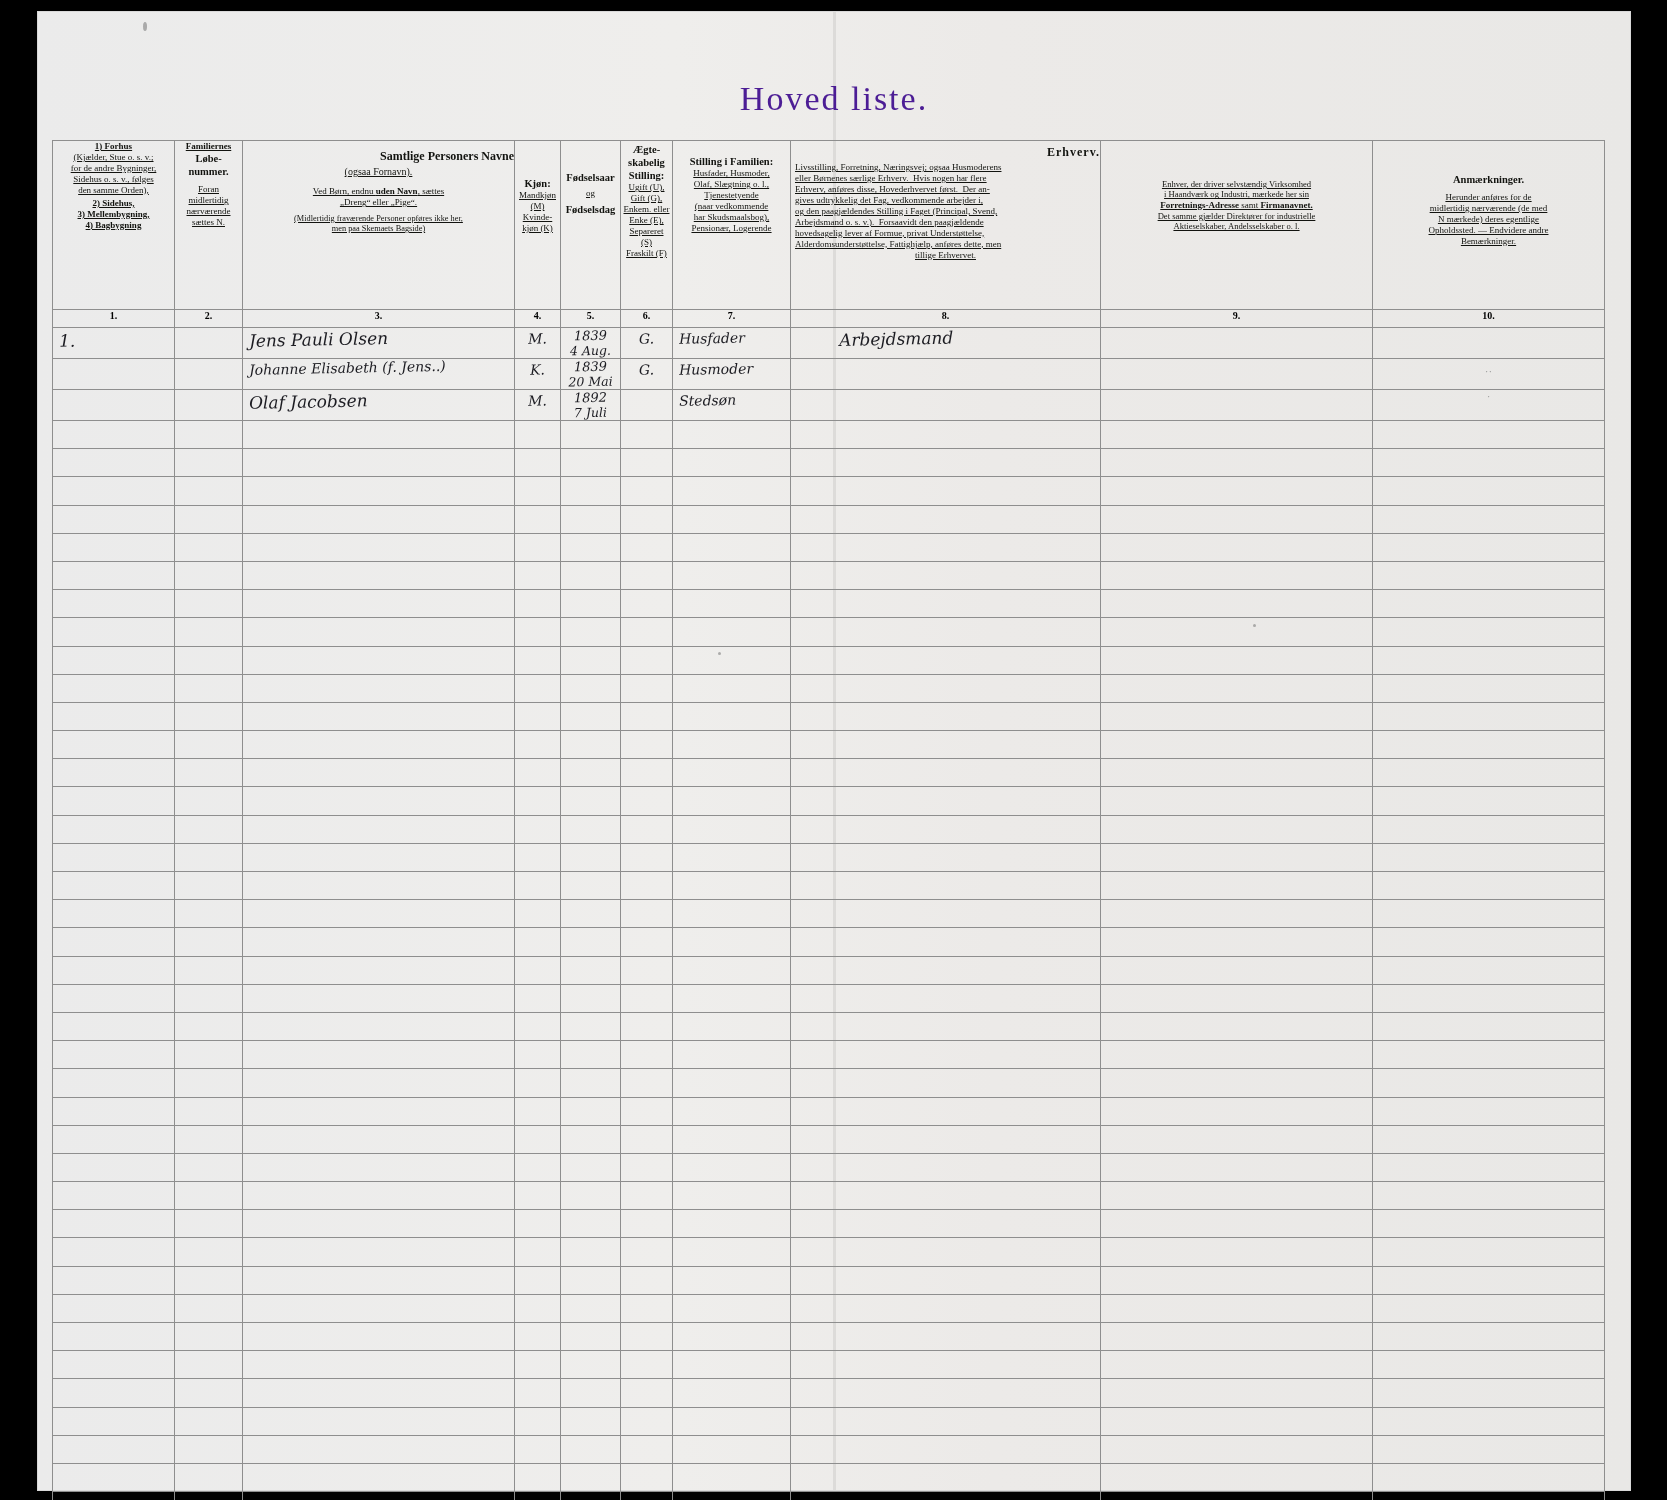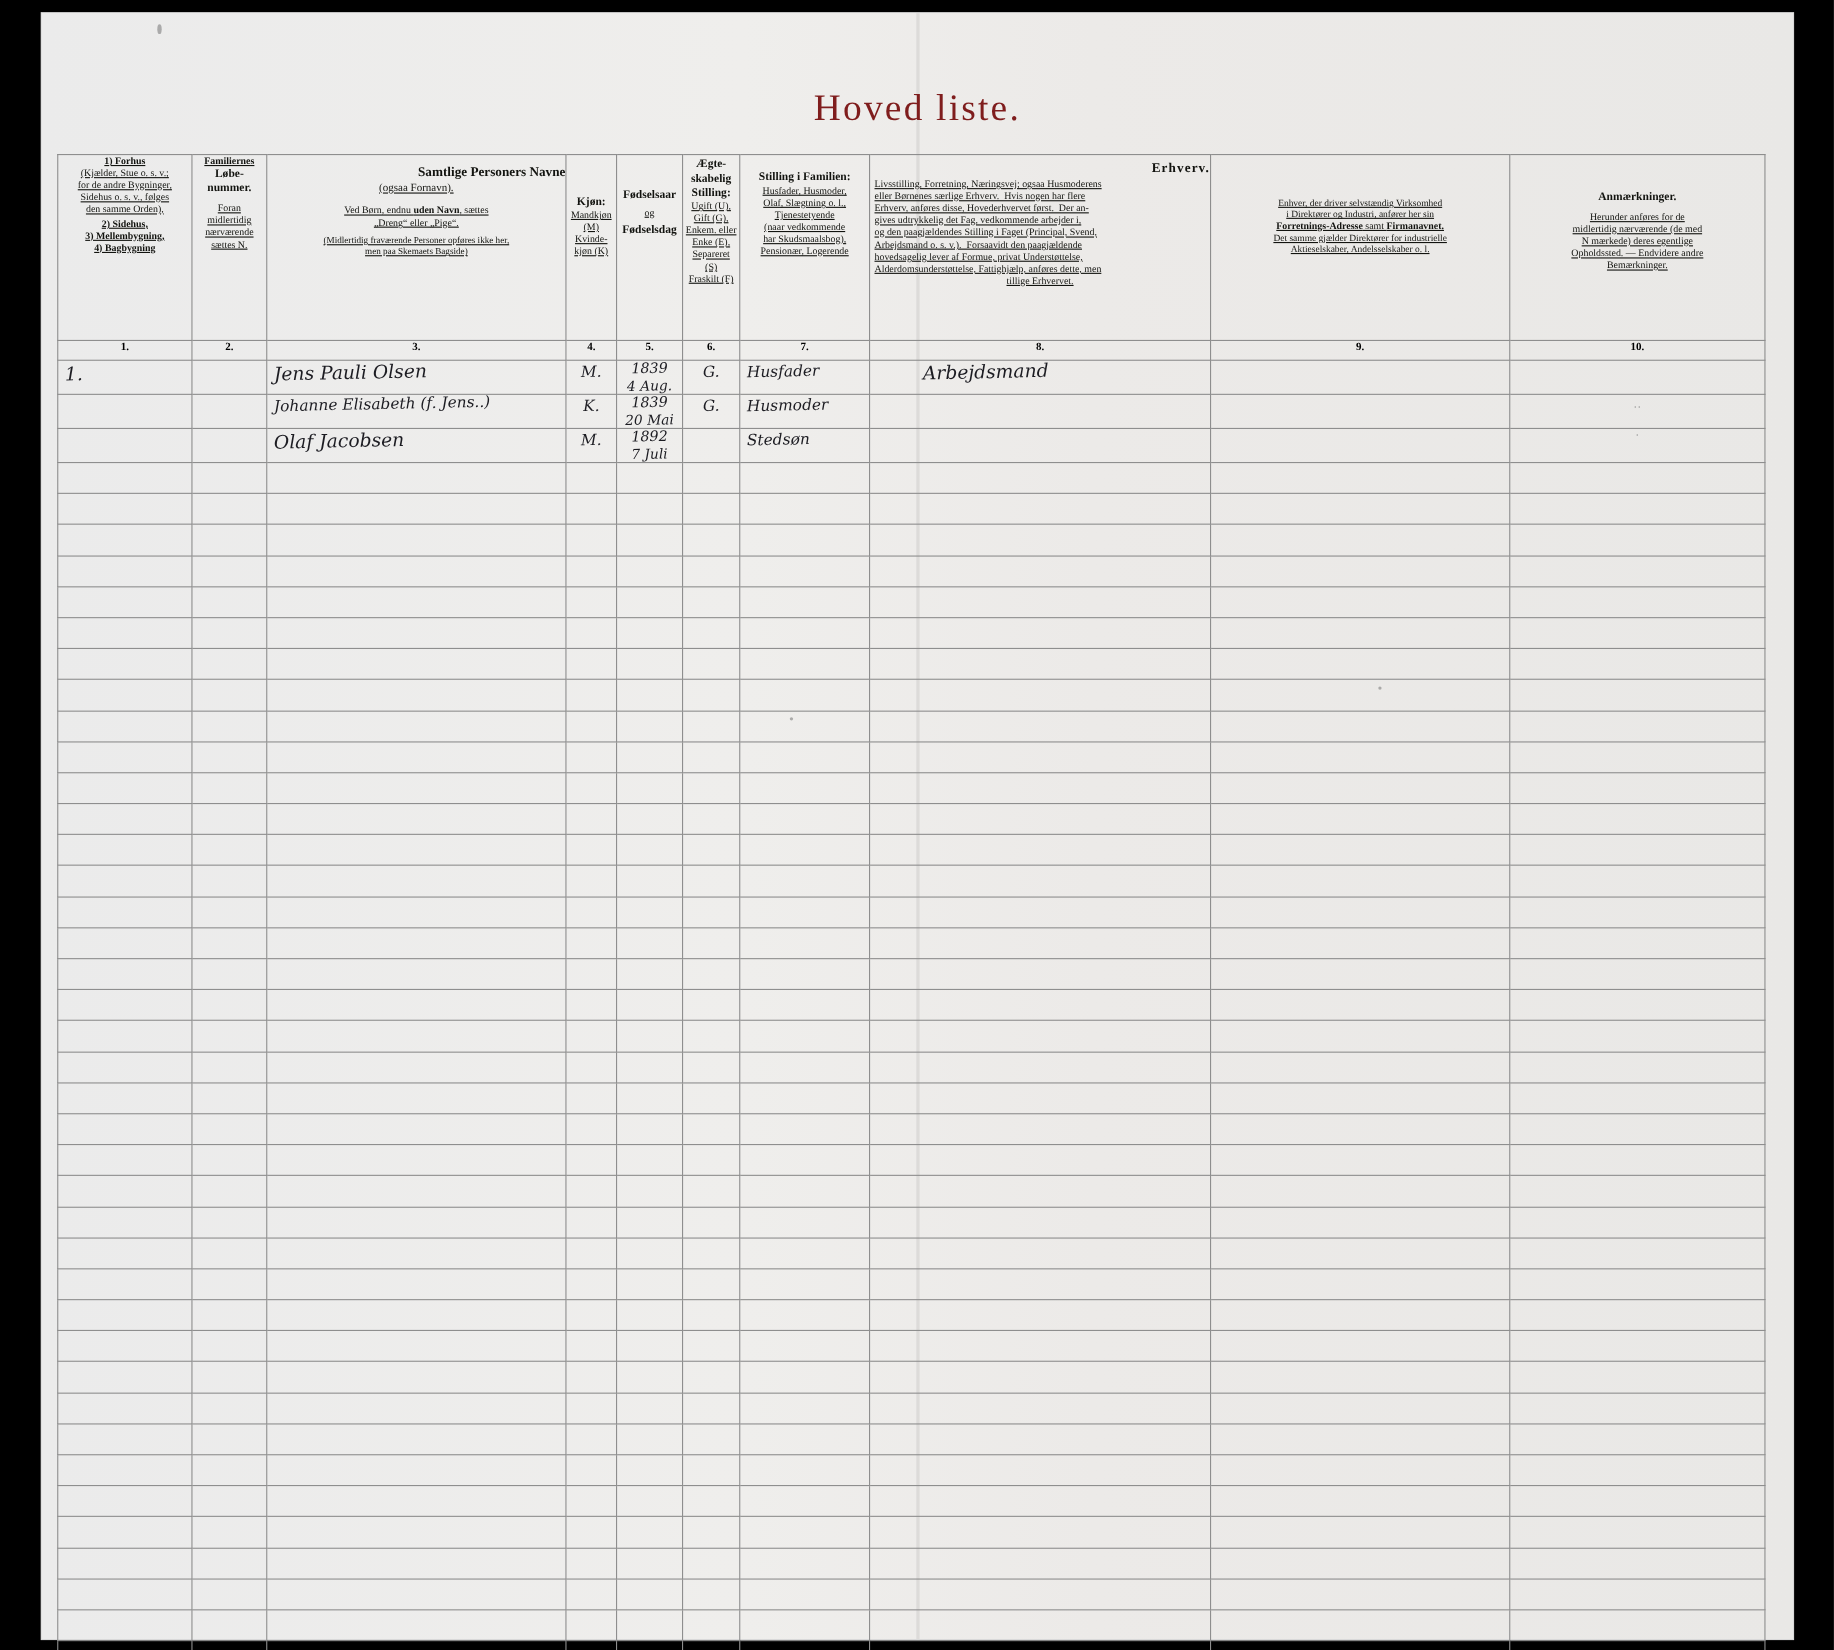--- a/index.html
+++ b/index.html
@@ -10,21 +10,21 @@
     box-shadow:0 0 0 1px #d9d9d9;
   }
   #paper{
     position:absolute;left:0;top:0;right:0;bottom:0;
     background:linear-gradient(90deg,#ebebeb 0%,#efeeec 40%,#eceae8 60%,#e9e8e6 100%);
   }
   
   .fold{position:absolute;top:0;bottom:0;width:3px;background:rgba(0,0,0,0.07);}
   #title{
     position:absolute;top:68px;left:0;width:100%;text-align:center;
-    font-size:34px;letter-spacing:2px;color:#7f1d1d;font-family:"Liberation Serif",serif;
+    font-size:34px;letter-spacing:2px;color:#4c1d95;font-family:"Liberation Serif",serif;
   }
   table.grid{
     position:absolute;left:14px;top:128px;width:1552px;
     border-collapse:collapse;
     table-layout:fixed;
   }
   table.grid td{
     border:1px solid #8e8e8e;
     vertical-align:top;
     padding:0;
@@ -153,21 +153,21 @@
         Erhverv, anføres disse, Hovederhvervet først.&nbsp; Der an-<br>
         gives udtrykkelig det Fag, vedkommende arbejder i,<br>
         og den paagjældendes Stilling i Faget (Principal, Svend,<br>
         Arbejdsmand o. s. v.).&nbsp; Forsaavidt den paagjældende<br>
         hovedsagelig lever af Formue, privat Understøttelse,<br>
         Alderdomsunderstøttelse, Fattighjælp, anføres dette, men</span>
         <span class="sm">tillige Erhvervet.</span>
       </td>
       <td>
         <span class="sm" style="margin-top:38px;font-size:8.6px">Enhver, der driver selvstændig Virksomhed</span>
-        <span class="sm" style="font-size:8.6px">i Direktører og Industri, anfører her sin</span>
+        <span class="sm" style="font-size:8.6px">i Haandværk og Industri, mærkede her sin</span>
         <span class="sm" style="font-size:9px"><b>Forretnings-Adresse</b> samt <b>Firmanavnet.</b></span>
         <span class="sm" style="font-size:8.6px">Det samme gjælder Direktører for industrielle</span>
         <span class="sm" style="font-size:8.6px">Aktieselskaber, Andelsselskaber o. l.</span>
       </td>
       <td>
         <span class="mid" style="margin-top:32px">Anmærkninger.</span>
         <span class="sm" style="margin-top:6px">Herunder anføres for de</span>
         <span class="sm">midlertidig nærværende (de med</span>
         <span class="sm">N mærkede) deres egentlige</span>
         <span class="sm">Opholdssted. — Endvidere andre</span>

